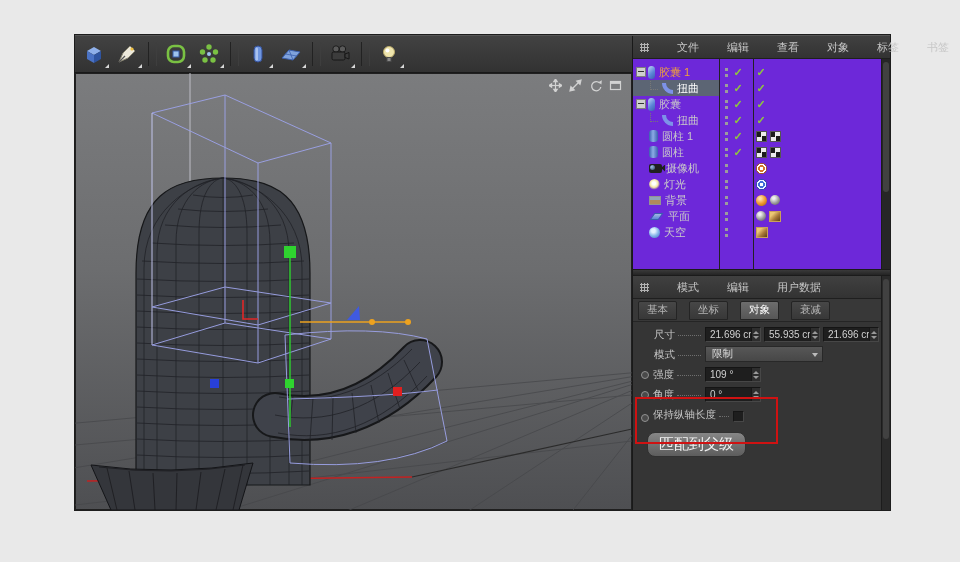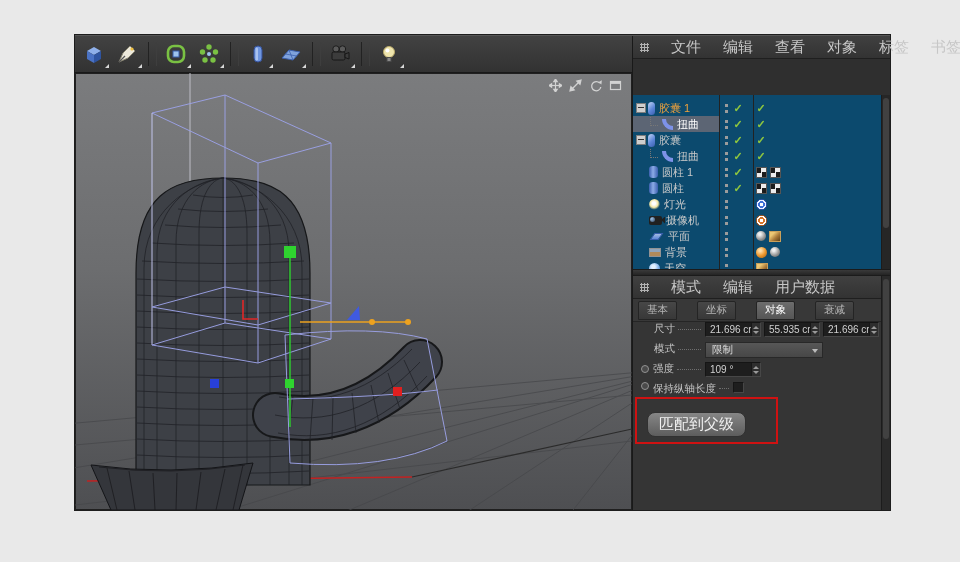--- a/index.html
+++ b/index.html
@@ -14,27 +14,27 @@
   .tool svg{display:block;}
   .fly{position:absolute;right:1px;bottom:1px;width:0;height:0;border-left:4px solid transparent;border-bottom:4px solid #d8d8d8;}
   .tsep{width:7px;height:24px;border-left:1px solid #222;border-right:1px solid #3e3e3e;margin:0 2px;}
 
   .viewport{position:absolute;left:0;top:37px;width:557px;height:437px;background:linear-gradient(#7b7c7e 0%,#6c6d6f 45%,#4e4f52 100%);overflow:hidden;box-shadow:inset 0 0 0 1px #202020;}
   .vpnav{position:absolute;top:6px;right:10px;display:flex;gap:7px;z-index:3;}
   .vpnav svg{opacity:.9;display:block;}
 
   
   .right{position:absolute;left:557px;top:0;width:258px;height:474px;background:#2f2f2f;border-left:1px solid #191919;box-sizing:border-box;display:flex;flex-direction:column;}
-  .menubar{height:22px;background:linear-gradient(#404040,#333);border-bottom:1px solid #1f1f1f;display:flex;align-items:center;gap:22px;padding:0 7px;color:#c7c7c7;font-size:15px;flex:0 0 auto;}
+  .menubar{height:22px;background:linear-gradient(#404040,#333);border-bottom:1px solid #1f1f1f;display:flex;align-items:center;gap:28px;padding:0 7px;color:#c7c7c7;font-size:11px;flex:0 0 auto;}
   .menubar .mitem{cursor:pointer;white-space:nowrap;}
   .panelicon{width:9px;height:9px;flex:0 0 auto;background-image:radial-gradient(#b2b2b2 1px,transparent 1.4px);background-size:3px 3px;}
 
   
   .om{height:233px;display:flex;flex-direction:column;flex:0 0 auto;}
-  .tree{flex:1;position:relative;background:#0c4a6e;padding-top:5px;box-sizing:border-box;overflow:hidden;margin-top:36px;}
+  .tree{flex:1;position:relative;background:#6d28d9;padding-top:5px;box-sizing:border-box;overflow:hidden;}
   .colline{position:absolute;top:0;bottom:0;width:1px;background:#222;}
   .c1{left:86px}.c2{left:120px}
   .vscroll{position:absolute;right:0;top:0;bottom:0;width:8px;background:#262626;border-left:1px solid #1c1c1c;}
   .vthumb{position:absolute;left:1px;right:1px;top:3px;height:130px;background:#414141;border-radius:3px;}
   .row{height:16px;display:flex;align-items:center;font-size:11px;color:#c9c9c9;position:relative;}
   .name{width:86px;display:flex;align-items:center;height:16px;box-sizing:border-box;padding-left:3px;gap:2px;overflow:hidden;white-space:nowrap;cursor:pointer;}
   .name.sel{background:#5c6574;color:#fff;}
   .name.orange .lbl{color:#f0a23c;}
   .lbl{padding-left:2px;}
   .exp{width:8px;height:8px;background:#cfcfcf;border:1px solid #7d7d7d;position:relative;flex:0 0 auto;box-sizing:content-box;}
@@ -64,25 +64,25 @@
   .t-ball{width:10px;height:10px;border-radius:50%;flex:0 0 auto;background:radial-gradient(circle at 38% 32%,#f0f0f0 12%,#9a9a9a 55%,#4f4f4f);cursor:pointer;}
   .t-thumb{width:12px;height:11px;flex:0 0 auto;border:1px solid #caa05a;box-sizing:border-box;background:linear-gradient(135deg,#ecc774 25%,#a87838 60%,#5e4016);cursor:pointer;}
 
   
   .splitter{height:7px;background:linear-gradient(#3a3a3a,#242424);border-top:1px solid #1b1b1b;border-bottom:1px solid #1b1b1b;box-sizing:border-box;flex:0 0 auto;}
 
   
   .am{flex:1;display:flex;flex-direction:column;background:#353535;position:relative;}
   .am-title{height:19px;display:flex;align-items:center;gap:6px;padding-left:7px;color:#cdcdcd;font-size:11px;background:#313131;border-bottom:1px solid #252525;flex:0 0 auto;}
   .am-title .i-bend{width:10px;height:10px;border-width:3px;}
-  .tabs{height:21px;display:flex;align-items:flex-end;gap:20px;padding:0 8px 1px 5px;background:#383838;border-bottom:1px solid #252525;flex:0 0 auto;}
+  .tabs{height:21px;display:flex;align-items:flex-end;gap:12px;padding:0 8px 1px 5px;background:#383838;border-bottom:1px solid #252525;flex:0 0 auto;}
   .tab{font-size:10.5px;color:#b5b5b5;background:linear-gradient(#474747,#383838);border:1px solid #242424;padding:1px 8px 2px;border-radius:2px 2px 0 0;cursor:pointer;}
   .tab.active{background:linear-gradient(#6d6d6d,#565656);color:#fff;}
   .section{font-size:11px;font-weight:bold;color:#d6d6d6;padding:5px 0 3px 7px;flex:0 0 auto;}
-  .prow{height:20px;display:flex;align-items:flex-start;padding-left:8px;font-size:10.5px;color:#c6c6c6;flex:0 0 auto;}
+  .prow{height:20px;display:flex;align-items:flex-end;padding-left:8px;font-size:10.5px;color:#c6c6c6;flex:0 0 auto;}
   .lblwrap{width:64px;display:flex;align-items:center;flex:0 0 auto;}
   .key{width:6px;height:6px;border:1.5px solid #929292;border-radius:50%;margin-right:4px;flex:0 0 auto;background:#4a4a4a;cursor:pointer;}
   .keysp{width:13px;flex:0 0 auto;}
   .leader{flex:1;height:6px;border-bottom:1px dotted #6f6f6f;margin:0 4px 5px 3px;}
   .leader.short{flex:0 0 10px;}
   .field{width:56px;height:15px;background:#1e1e1e;border:1px solid;border-color:#151515 #474747 #474747 #151515;box-sizing:border-box;display:flex;align-items:center;color:#d0d0d0;font-size:10px;padding-left:4px;position:relative;cursor:text;}
   .stepper{position:absolute;right:0;top:0;bottom:0;width:8px;background:#2e2e2e;border-left:1px solid #181818;display:flex;flex-direction:column;align-items:center;justify-content:center;gap:2px;cursor:pointer;}
   .stepper::before{content:"";border-left:3px solid transparent;border-right:3px solid transparent;border-bottom:3px solid #9a9a9a;}
   .stepper::after{content:"";border-left:3px solid transparent;border-right:3px solid transparent;border-top:3px solid #9a9a9a;}
   .sizefields{display:flex;gap:3px;}
@@ -420,69 +420,69 @@
                 <span class="chk">✓</span>
               </div>
             <div class="tags">
                 <span class="t-checker"></span>
                 <span class="t-checker"></span>
               </div>
           </div>
           <div class="row">
             <div class="name">
                 <span class="sp10"></span>
+                <span class="oi i-cam"></span>
+                <span class="lbl">摄像机</span>
+              </div>
+            <div class="tgl">
+                <span class="dot2"></span>
+              </div>
+            <div class="tags">
+                <span class="t-target"></span>
+              </div>
+          </div>
+          <div class="row">
+            <div class="name">
+                <span class="sp10"></span>
                 <span class="oi i-light"></span>
                 <span class="lbl">灯光</span>
               </div>
             <div class="tgl">
                 <span class="dot2"></span>
               </div>
             <div class="tags">
                 <span class="t-target-b"></span>
               </div>
           </div>
           <div class="row">
             <div class="name">
                 <span class="sp10"></span>
-                <span class="oi i-cam"></span>
-                <span class="lbl">摄像机</span>
-              </div>
-            <div class="tgl">
-                <span class="dot2"></span>
-              </div>
-            <div class="tags">
-                <span class="t-target"></span>
+                <span class="oi i-bgd"></span>
+                <span class="lbl">背景</span>
+              </div>
+            <div class="tgl">
+                <span class="dot2"></span>
+              </div>
+            <div class="tags">
+                <span class="t-mat"></span>
+                <span class="t-ball"></span>
               </div>
           </div>
           <div class="row">
             <div class="name">
                 <span class="sp10"></span>
                 <span class="oi i-plane"></span>
                 <span class="lbl">平面</span>
               </div>
             <div class="tgl">
                 <span class="dot2"></span>
               </div>
             <div class="tags">
                 <span class="t-ball"></span>
                 <span class="t-thumb"></span>
-              </div>
-          </div>
-          <div class="row">
-            <div class="name">
-                <span class="sp10"></span>
-                <span class="oi i-bgd"></span>
-                <span class="lbl">背景</span>
-              </div>
-            <div class="tgl">
-                <span class="dot2"></span>
-              </div>
-            <div class="tags">
-                <span class="t-mat"></span>
-                <span class="t-ball"></span>
               </div>
           </div>
           <div class="row">
             <div class="name">
                 <span class="sp10"></span>
                 <span class="oi i-sky"></span>
                 <span class="lbl">天空</span>
               </div>
             <div class="tgl">
                 <span class="dot2"></span>
@@ -552,20 +552,31 @@
               <span class="key"></span>
               <span>强度</span>
               <span class="leader"></span>
             </div>
           <div class="field">
               <span>109 °</span>
               <span class="stepper"></span>
             </div>
         </div>
 
+        <div class="prow">
+          <div class="lblwrap">
+              <span class="key"></span>
+              <span>角度</span>
+              <span class="leader"></span>
+            </div>
+          <div class="field">
+              <span>0 °</span>
+              <span class="stepper"></span>
+            </div>
+        </div>
 
         <div class="prow">
           <span class="key"></span>
           <span>保持纵轴长度</span>
           <span class="leader short"></span>
           <span class="checkbox"></span>
         </div>
 
         <button class="fitbtn">匹配到父级</button>
 

